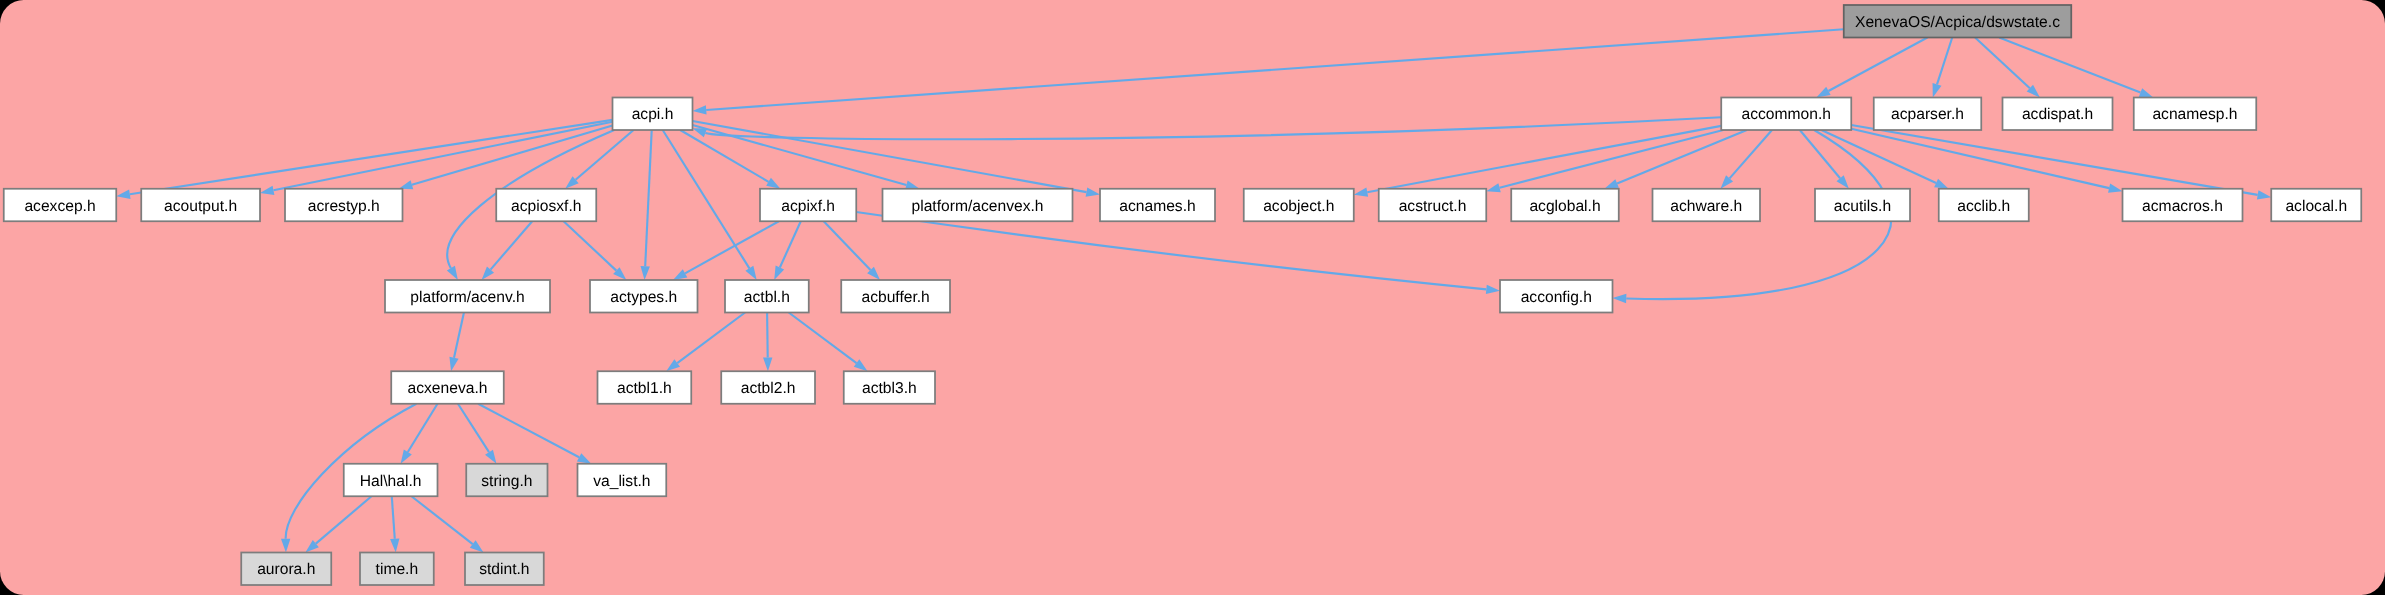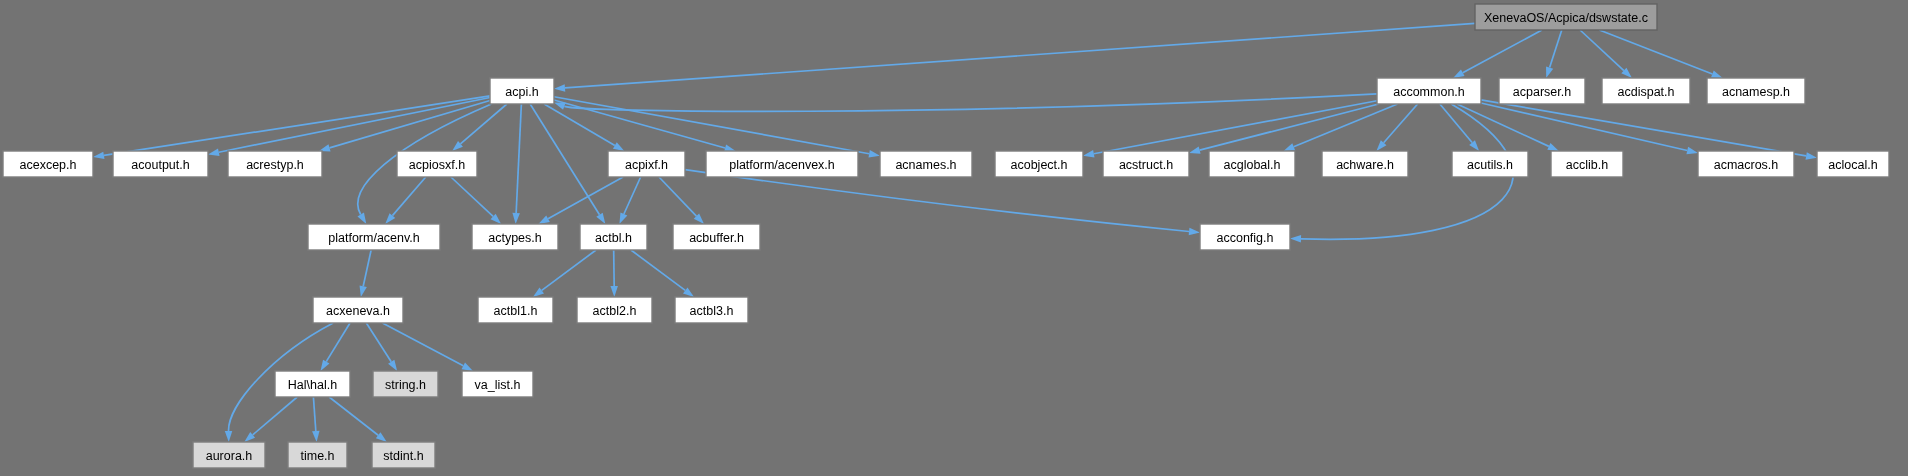--- a/index.html
+++ b/index.html
@@ -1,18 +1,19 @@
 <!DOCTYPE html>
 <html><head>
 <meta charset="utf-8">
 <style>
   html,body{margin:0;padding:0;background:#000;}
   .graph-wrap{
-    position:relative;width:1908px;height:476px;background:#737373;overflow:hidden;
+    position:relative;width:1908px;height:476px;background:#fca5a5;overflow:hidden;
     font-family:"Liberation Sans","DejaVu Sans",sans-serif;
+    border-radius:19px;
   }
   svg text{
     font-family:"Liberation Sans","DejaVu Sans",sans-serif;
     font-size:12.5px;fill:#000;
   }
   svg .node-rect{stroke-width:1.4px;}
   svg .edge-path{fill:none;stroke-width:1.7px;}
 </style>
 </head>
 <body>

